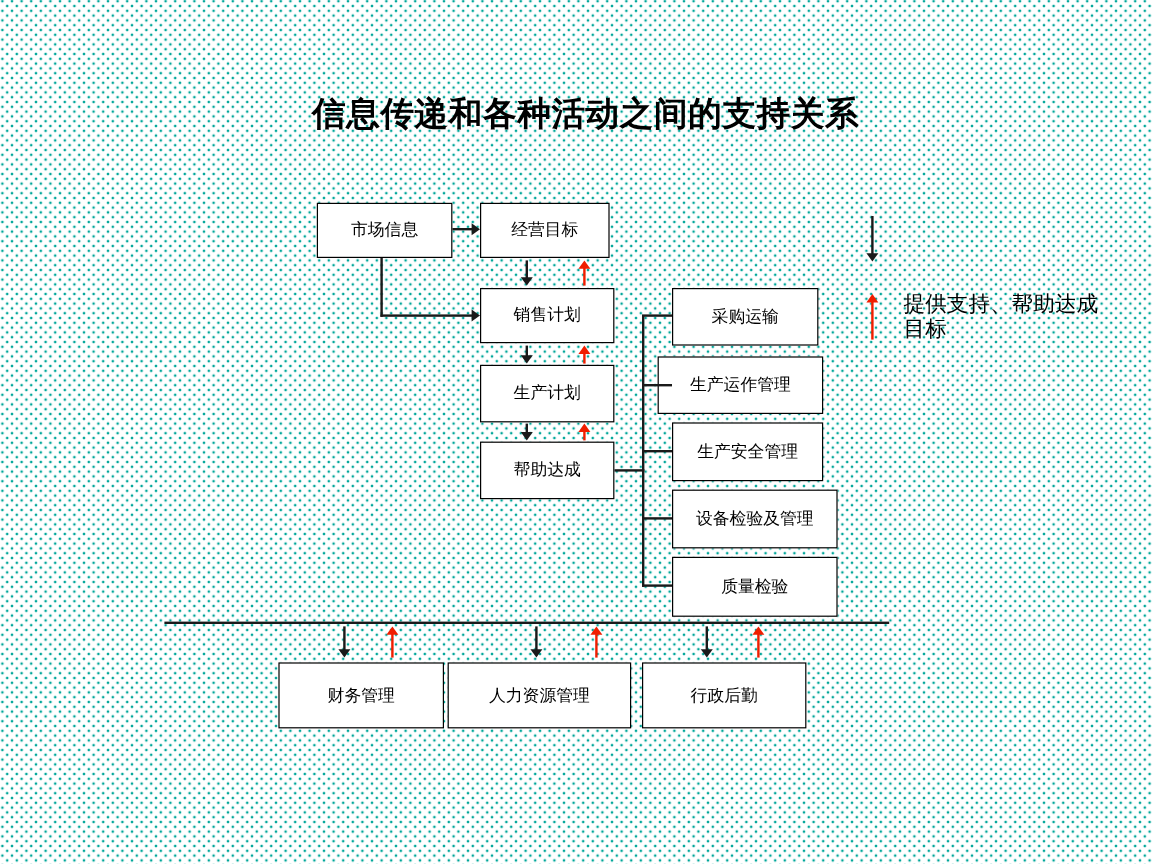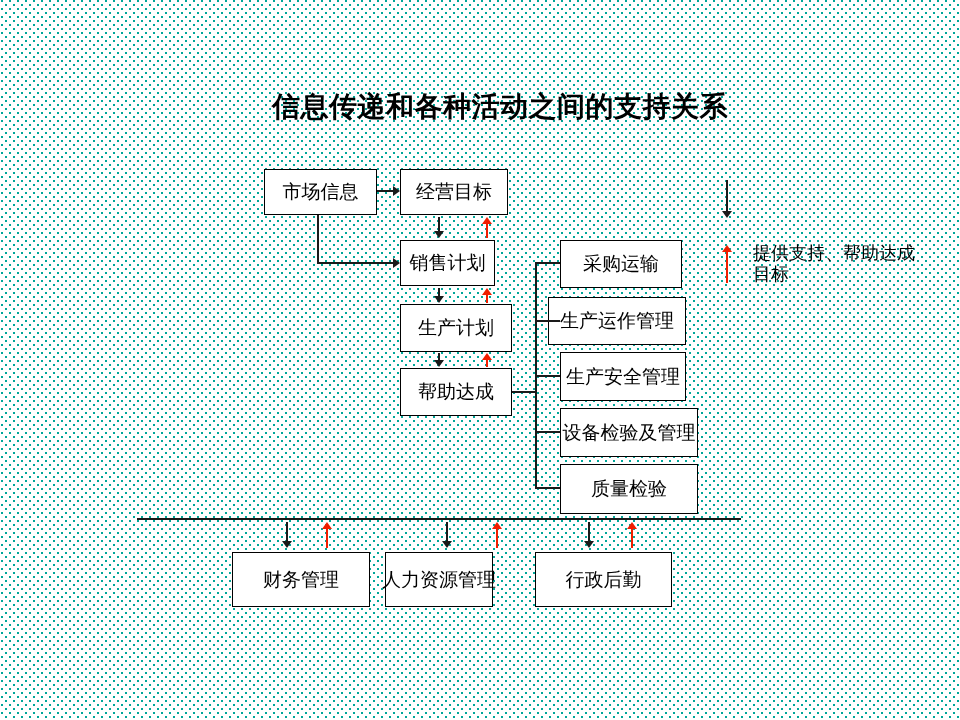--- a/index.html
+++ b/index.html
@@ -11,31 +11,31 @@
     background-image:
       radial-gradient(circle, #00A699 0.8px, rgba(0,0,0,0) 1.4px),
       radial-gradient(circle, #00A699 0.8px, rgba(0,0,0,0) 1.4px);
     background-size:8px 8px, 8px 8px;
     background-position:2px 1px, 6px 5px;
     font-family:"Liberation Serif", serif;
     color:#000;
   }
   .title{
     position:absolute;left:28px;width:920px;top:76px;
-    margin:12px;text-align:center;
+    margin:0;text-align:center;
     font-family:"Liberation Sans", sans-serif;
     font-size:28px;font-weight:bold;color:#000;
     letter-spacing:0.5px;
   }
   .box{
     position:absolute;
     background:#fff;
     border:1.5px solid #000;
     display:flex;align-items:center;justify-content:center;
-    font-size:19px;
+    font-size:14px;
     white-space:nowrap;
     box-sizing:border-box;
   }
   .hline,.vline{position:absolute;background:#1a1a1a;}
   .hline{height:1.5px;}
   .vline{width:1.5px;}
 
   
   .arr{position:absolute;color:#1a1a1a;}
   .arr.red{color:#F01E00;}
@@ -59,32 +59,32 @@
 </style>
 </head>
 <body>
 
 <div class="slide">
 
   <h1 class="title">信息传递和各种活动之间的支持关系</h1>
 
   <div class="box" style="left:264px;top:169px;width:113px;height:46px">市场信息</div>
   <div class="box" style="left:400px;top:169px;width:108px;height:46px">经营目标</div>
-  <div class="box" style="left:400px;top:240px;width:95px;height:46px">销售计划</div>
+  <div class="box" style="left:400px;top:240px;width:112px;height:46px">销售计划</div>
   <div class="box" style="left:400px;top:304px;width:112px;height:48px">生产计划</div>
   <div class="box" style="left:400px;top:368px;width:112px;height:48px">帮助达成</div>
 
   <div class="box" style="left:560px;top:240px;width:122px;height:48px">采购运输</div>
   <div class="box" style="left:548px;top:297px;width:138px;height:48px">生产运作管理</div>
   <div class="box" style="left:560px;top:352px;width:126px;height:49px">生产安全管理</div>
   <div class="box" style="left:560px;top:408px;width:138px;height:49px">设备检验及管理</div>
   <div class="box" style="left:560px;top:464px;width:138px;height:50px">质量检验</div>
 
   <div class="box" style="left:232px;top:552px;width:138px;height:55px">财务管理</div>
-  <div class="box" style="left:385px;top:552px;width:108px;height:55px">人力资源管理</div>
+  <div class="box" style="left:373px;top:552px;width:153px;height:55px">人力资源管理</div>
   <div class="box" style="left:535px;top:552px;width:137px;height:55px">行政后勤</div>
 
   <div class="arr h rightward" style="left:377px;top:185px;width:23px"></div>
 
   <div class="vline" style="left:317px;top:215px;height:49px"></div>
   <div class="arr h rightward" style="left:317px;top:257px;width:83px"></div>
 
   <div class="arr v down" style="left:433px;top:217px;height:21px"></div>
   <div class="arr v up red" style="left:481px;top:217px;height:21px"></div>
 

